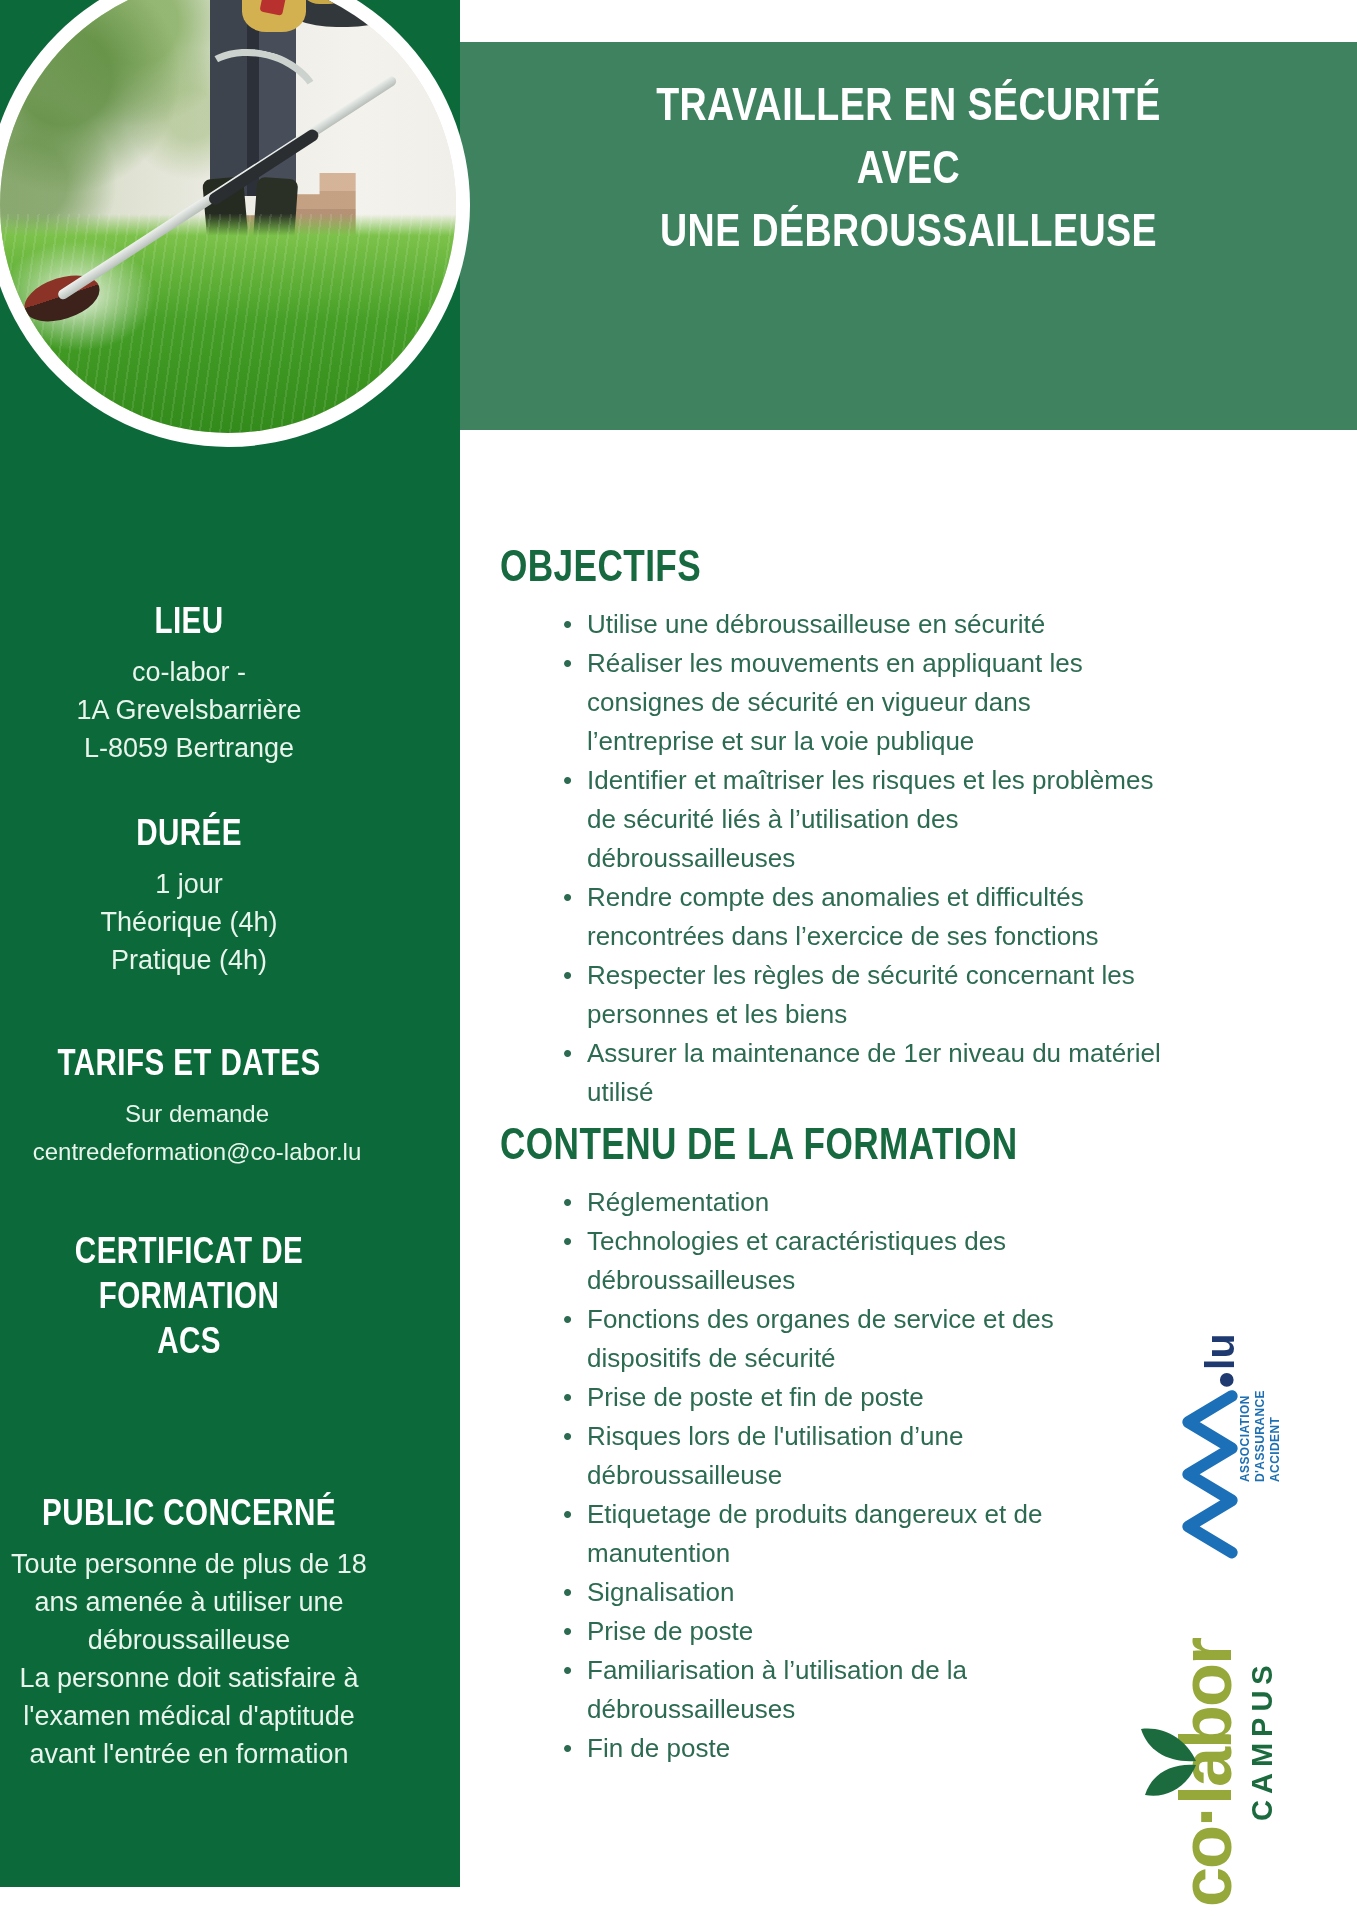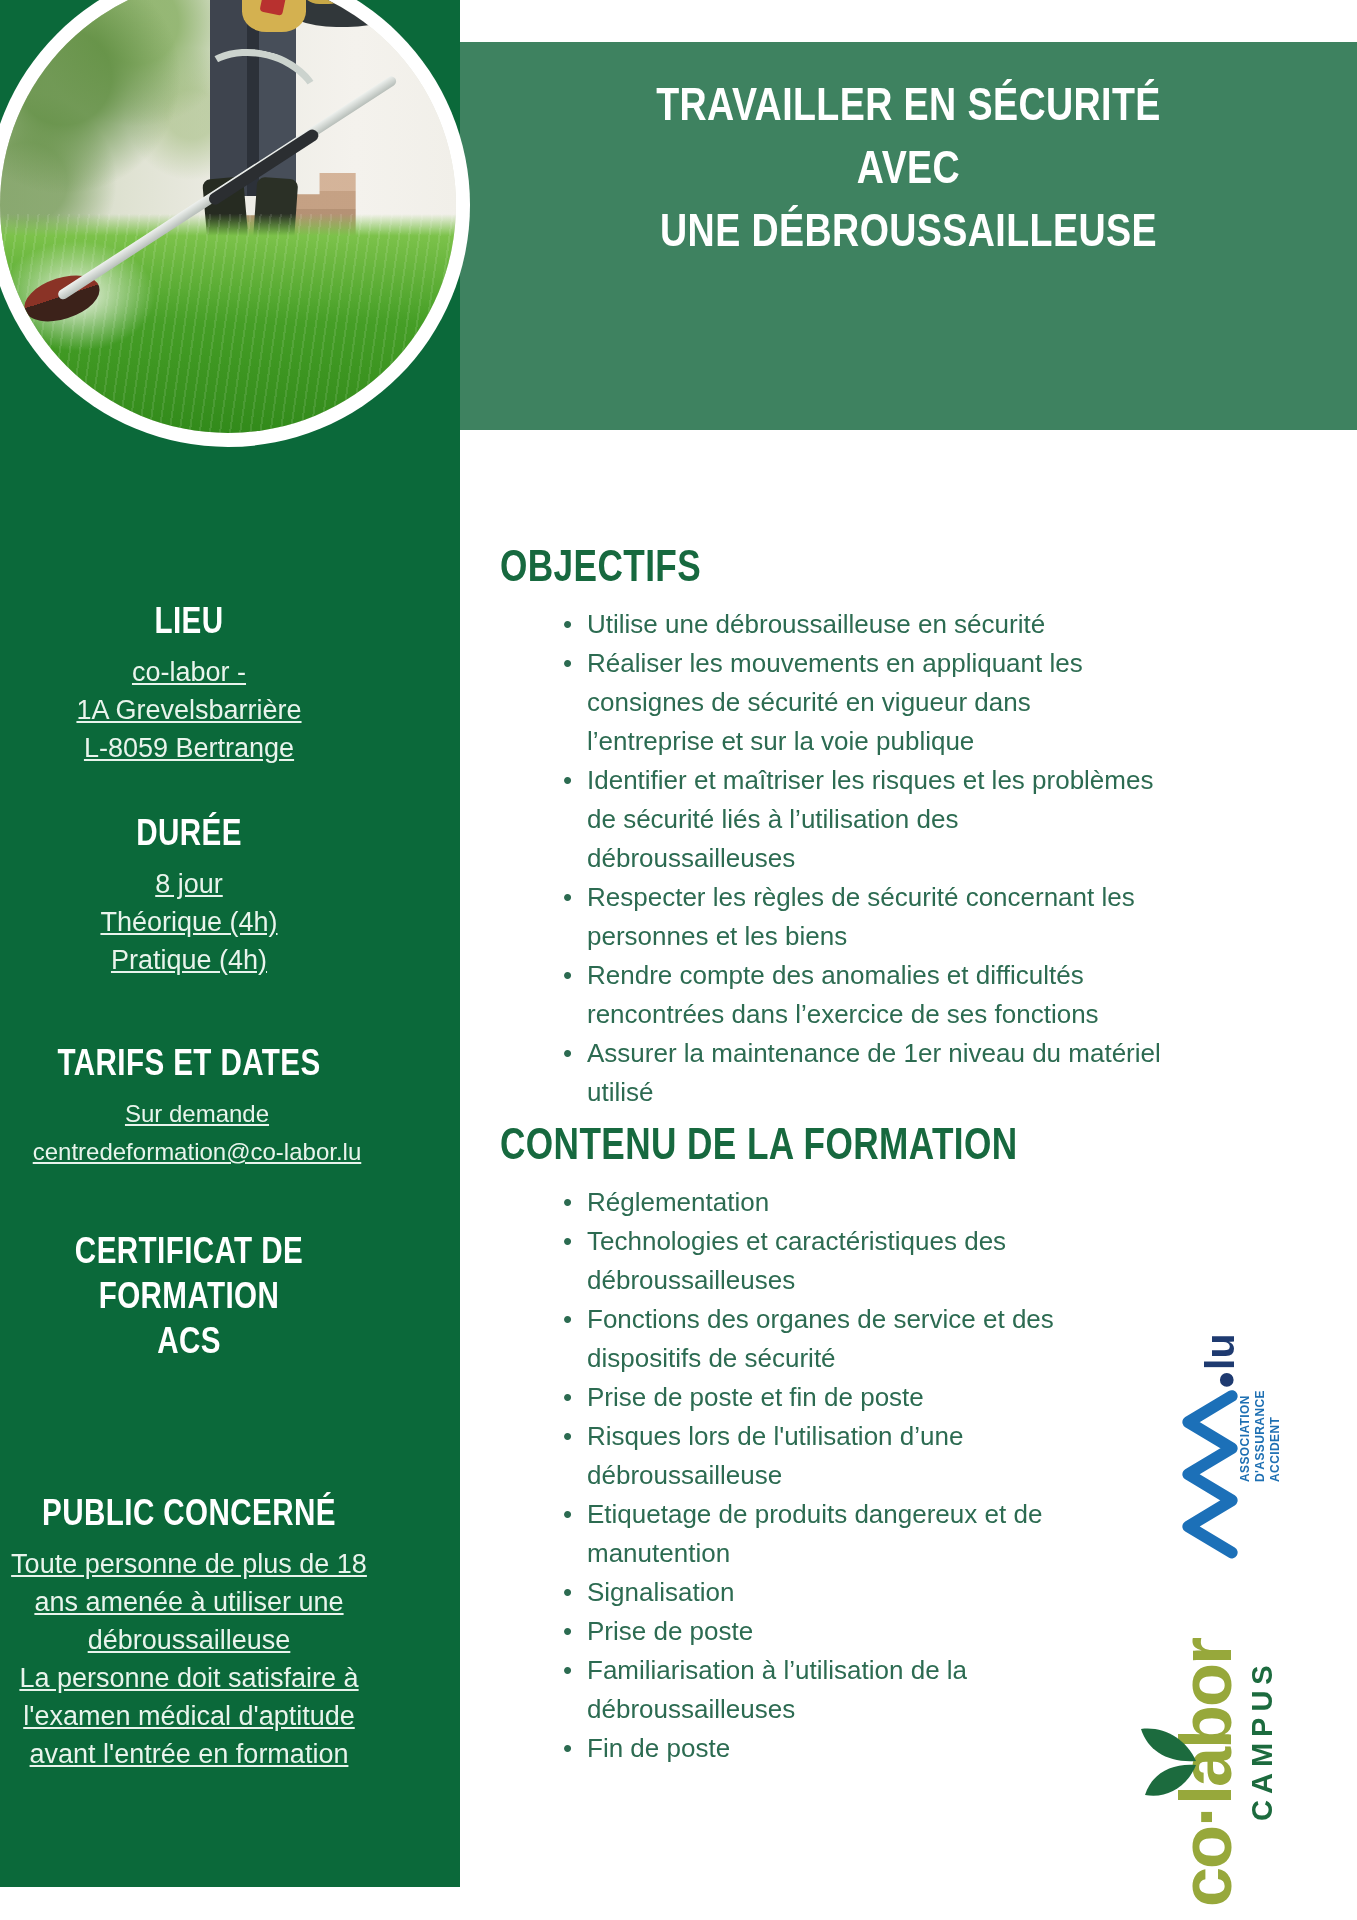--- a/index.html
+++ b/index.html
@@ -8,21 +8,21 @@
     background:#ffffff;overflow:hidden;
     font-family:"Liberation Sans", sans-serif;
   }
   
   .sidebar{position:absolute;left:0;top:0;width:460px;height:1887px;background:#0b693a;z-index:1;}
   .s-sec{position:absolute;left:0;width:378px;text-align:center;color:#ffffff;}
   .s-head{
     display:block;font-weight:bold;font-size:37px;line-height:45px;letter-spacing:.5px;
     transform:scaleX(.8);transform-origin:50% 50%;white-space:pre-line;margin:0;color:#ffffff;
   }
-  .s-body{margin-top:10px;font-size:27px;line-height:38px;color:#e9f4ec;white-space:pre-line;text-decoration:underline;}
+  .s-body{margin-top:10px;font-size:27px;line-height:38px;color:#e9f4ec;white-space:pre-line;}
   .s-body.small{font-size:24px;padding-left:16px;}
   
   .banner{position:absolute;left:460px;right:0;top:42px;height:388px;background:#3e8260;z-index:2;}
   .banner-title{
     margin-top:30px;text-align:center;color:#ffffff;font-weight:bold;
     font-size:47px;line-height:63px;letter-spacing:.5px;
     transform:scaleX(.8);transform-origin:50% 0;
   }
   
   .photo-ring{position:absolute;left:-14px;top:-37px;width:484px;height:484px;border-radius:50%;background:#ffffff;z-index:3;}
@@ -89,21 +89,21 @@
 
   <div class="sidebar">
     <div class="s-sec" style="top:598px">
       <h2 class="s-head">LIEU</h2>
       <div class="s-body">co-labor -
 1A Grevelsbarrière
 L-8059 Bertrange</div>
     </div>
     <div class="s-sec" style="top:810px">
       <h2 class="s-head">DURÉE</h2>
-      <div class="s-body">8 jour
+      <div class="s-body">1 jour
 Théorique (4h)
 Pratique (4h)</div>
     </div>
     <div class="s-sec" style="top:1040px">
       <h2 class="s-head">TARIFS ET DATES</h2>
       <div class="s-body small">Sur demande
 centredeformation@co-labor.lu</div>
     </div>
     <div class="s-sec" style="top:1228px">
       <h2 class="s-head">CERTIFICAT DE FORMATION
@@ -151,24 +151,24 @@
   <div class="m-sec" style="top:540px">
     <h2 class="m-head">OBJECTIFS</h2>
     <ul class="m-list">
       <li>Utilise une débroussailleuse en sécurité</li>
       <li>Réaliser les mouvements en appliquant les
 consignes de sécurité en vigueur dans
 l’entreprise et sur la voie publique</li>
       <li>Identifier et maîtriser les risques et les problèmes
 de sécurité liés à l’utilisation des
 débroussailleuses</li>
+      <li>Rendre compte des anomalies et difficultés
+rencontrées dans l’exercice de ses fonctions</li>
       <li>Respecter les règles de sécurité concernant les
 personnes et les biens</li>
-      <li>Rendre compte des anomalies et difficultés
-rencontrées dans l’exercice de ses fonctions</li>
       <li>Assurer la maintenance de 1er niveau du matériel
 utilisé</li>
     </ul>
   </div>
 
   <div class="m-sec" style="top:1118px">
     <h2 class="m-head">CONTENU DE LA FORMATION</h2>
     <ul class="m-list">
       <li>Réglementation</li>
       <li>Technologies et caractéristiques des

